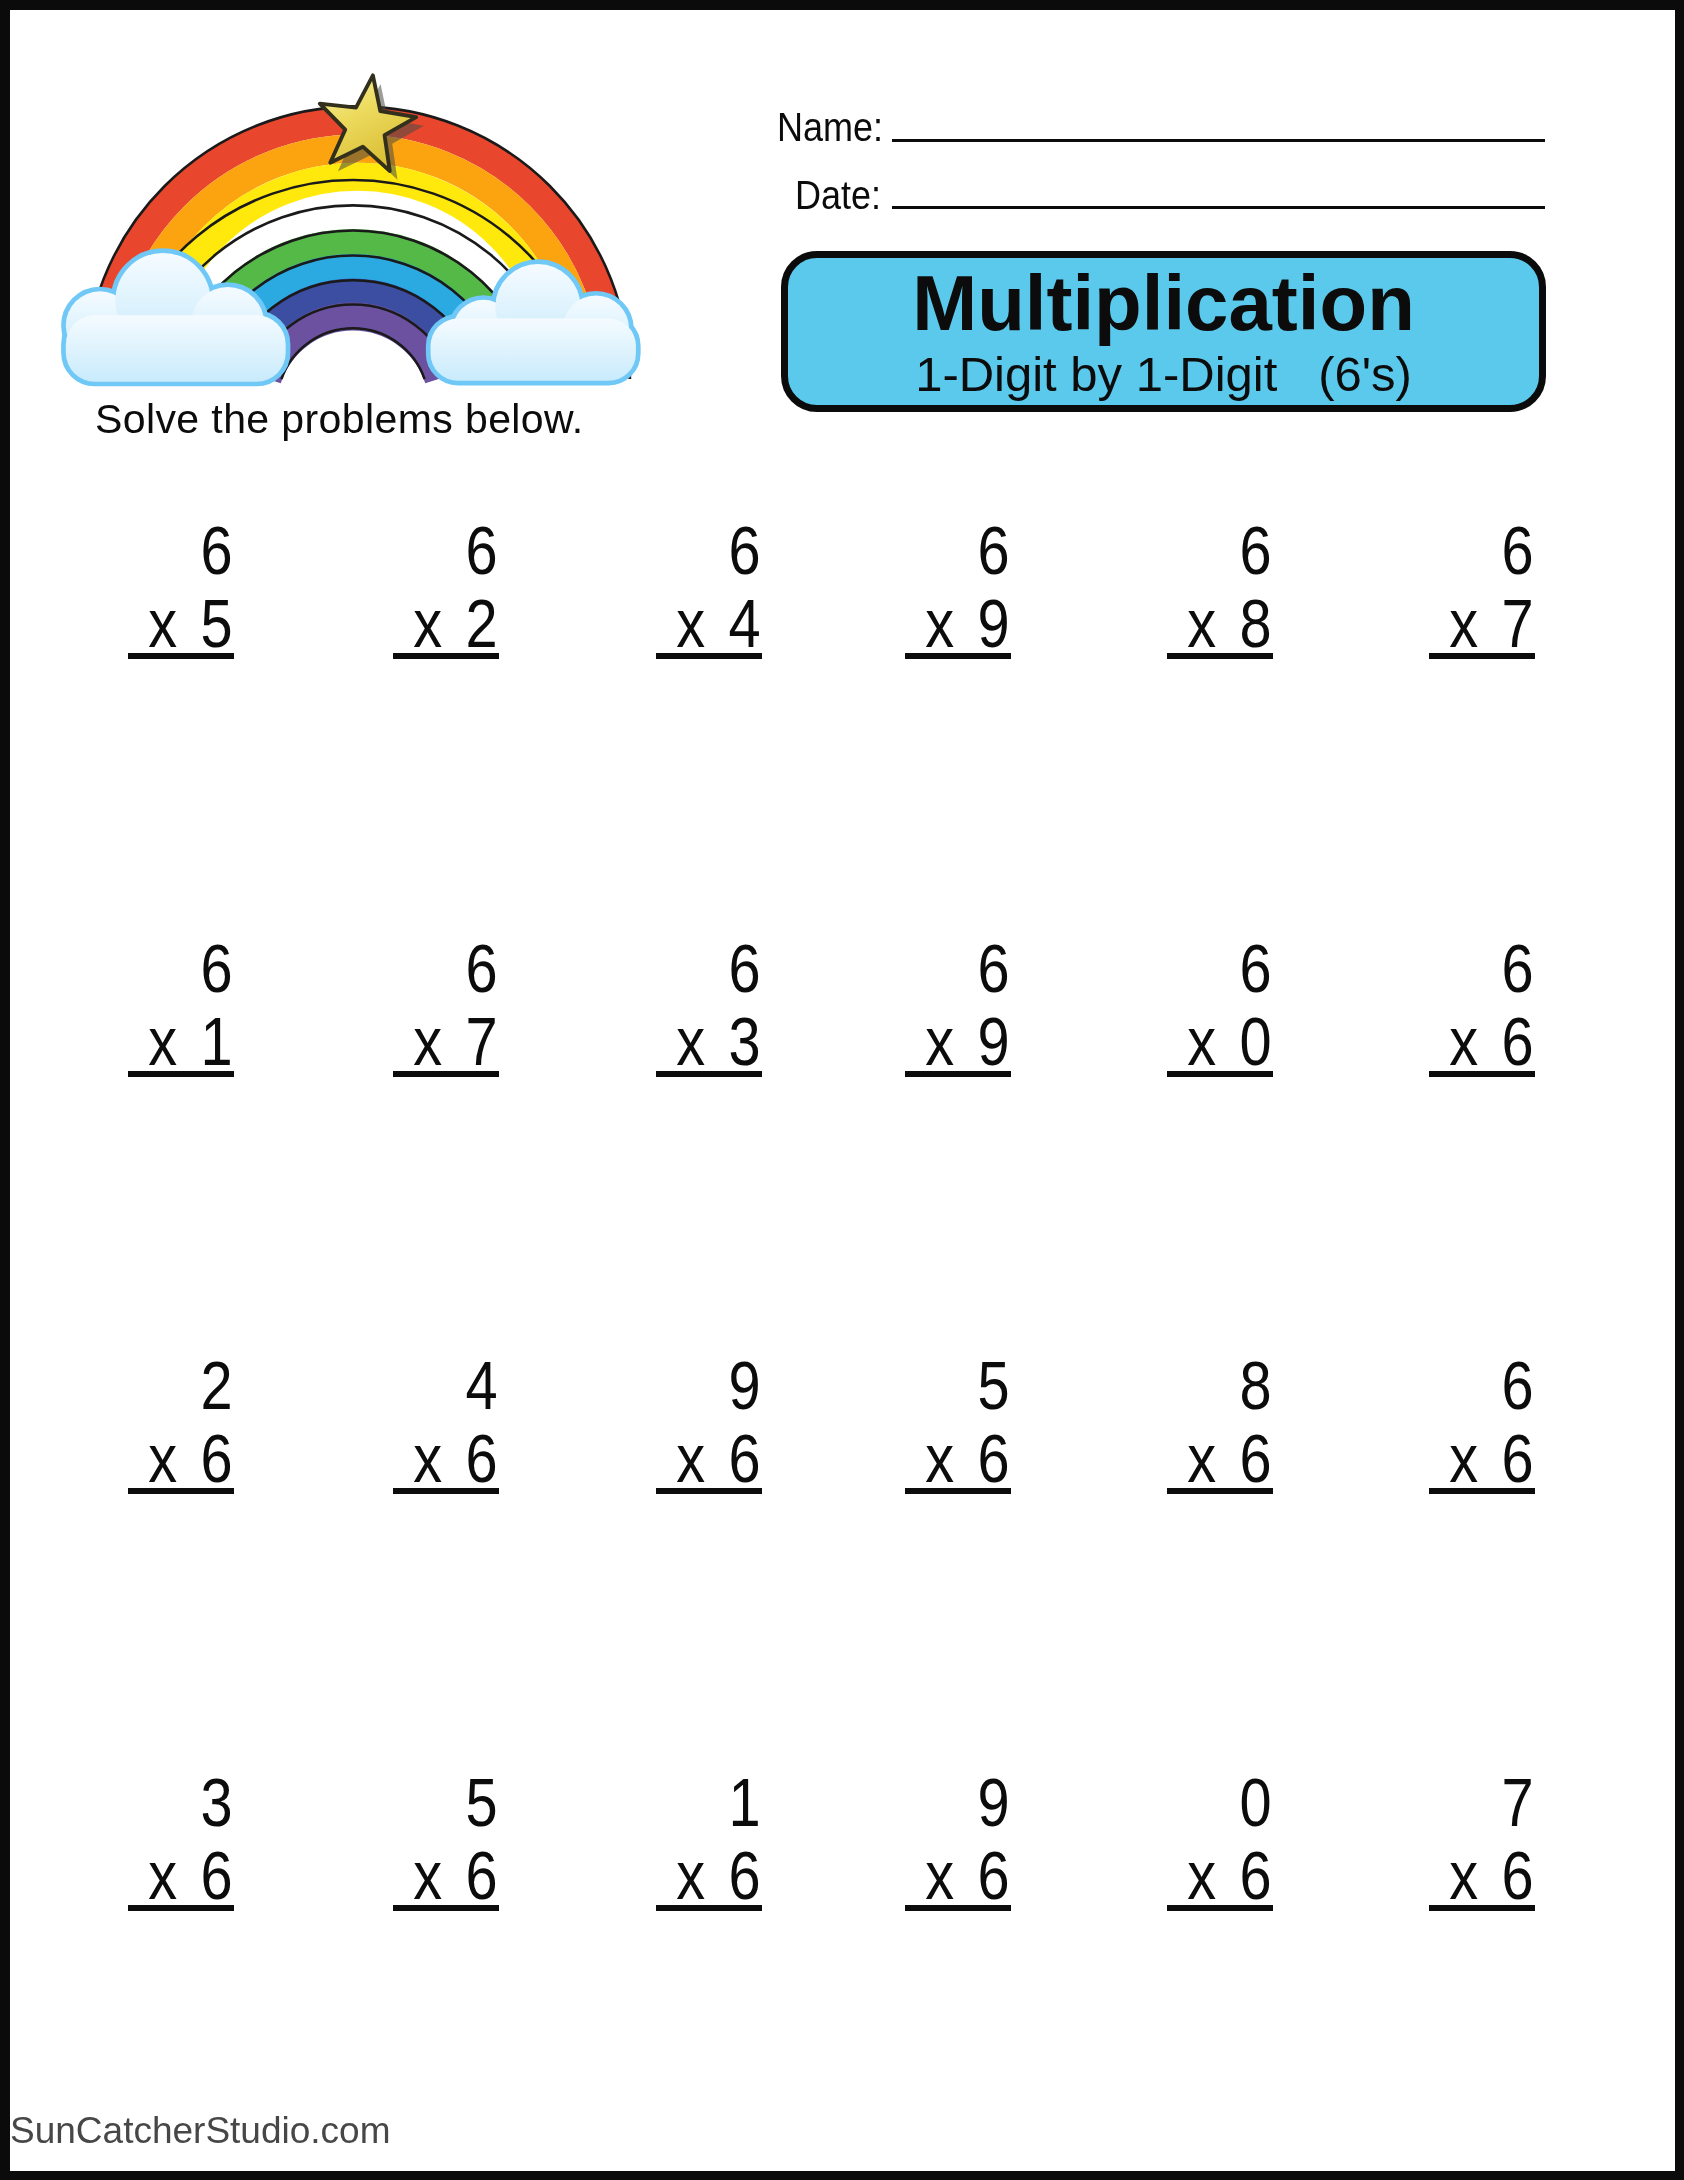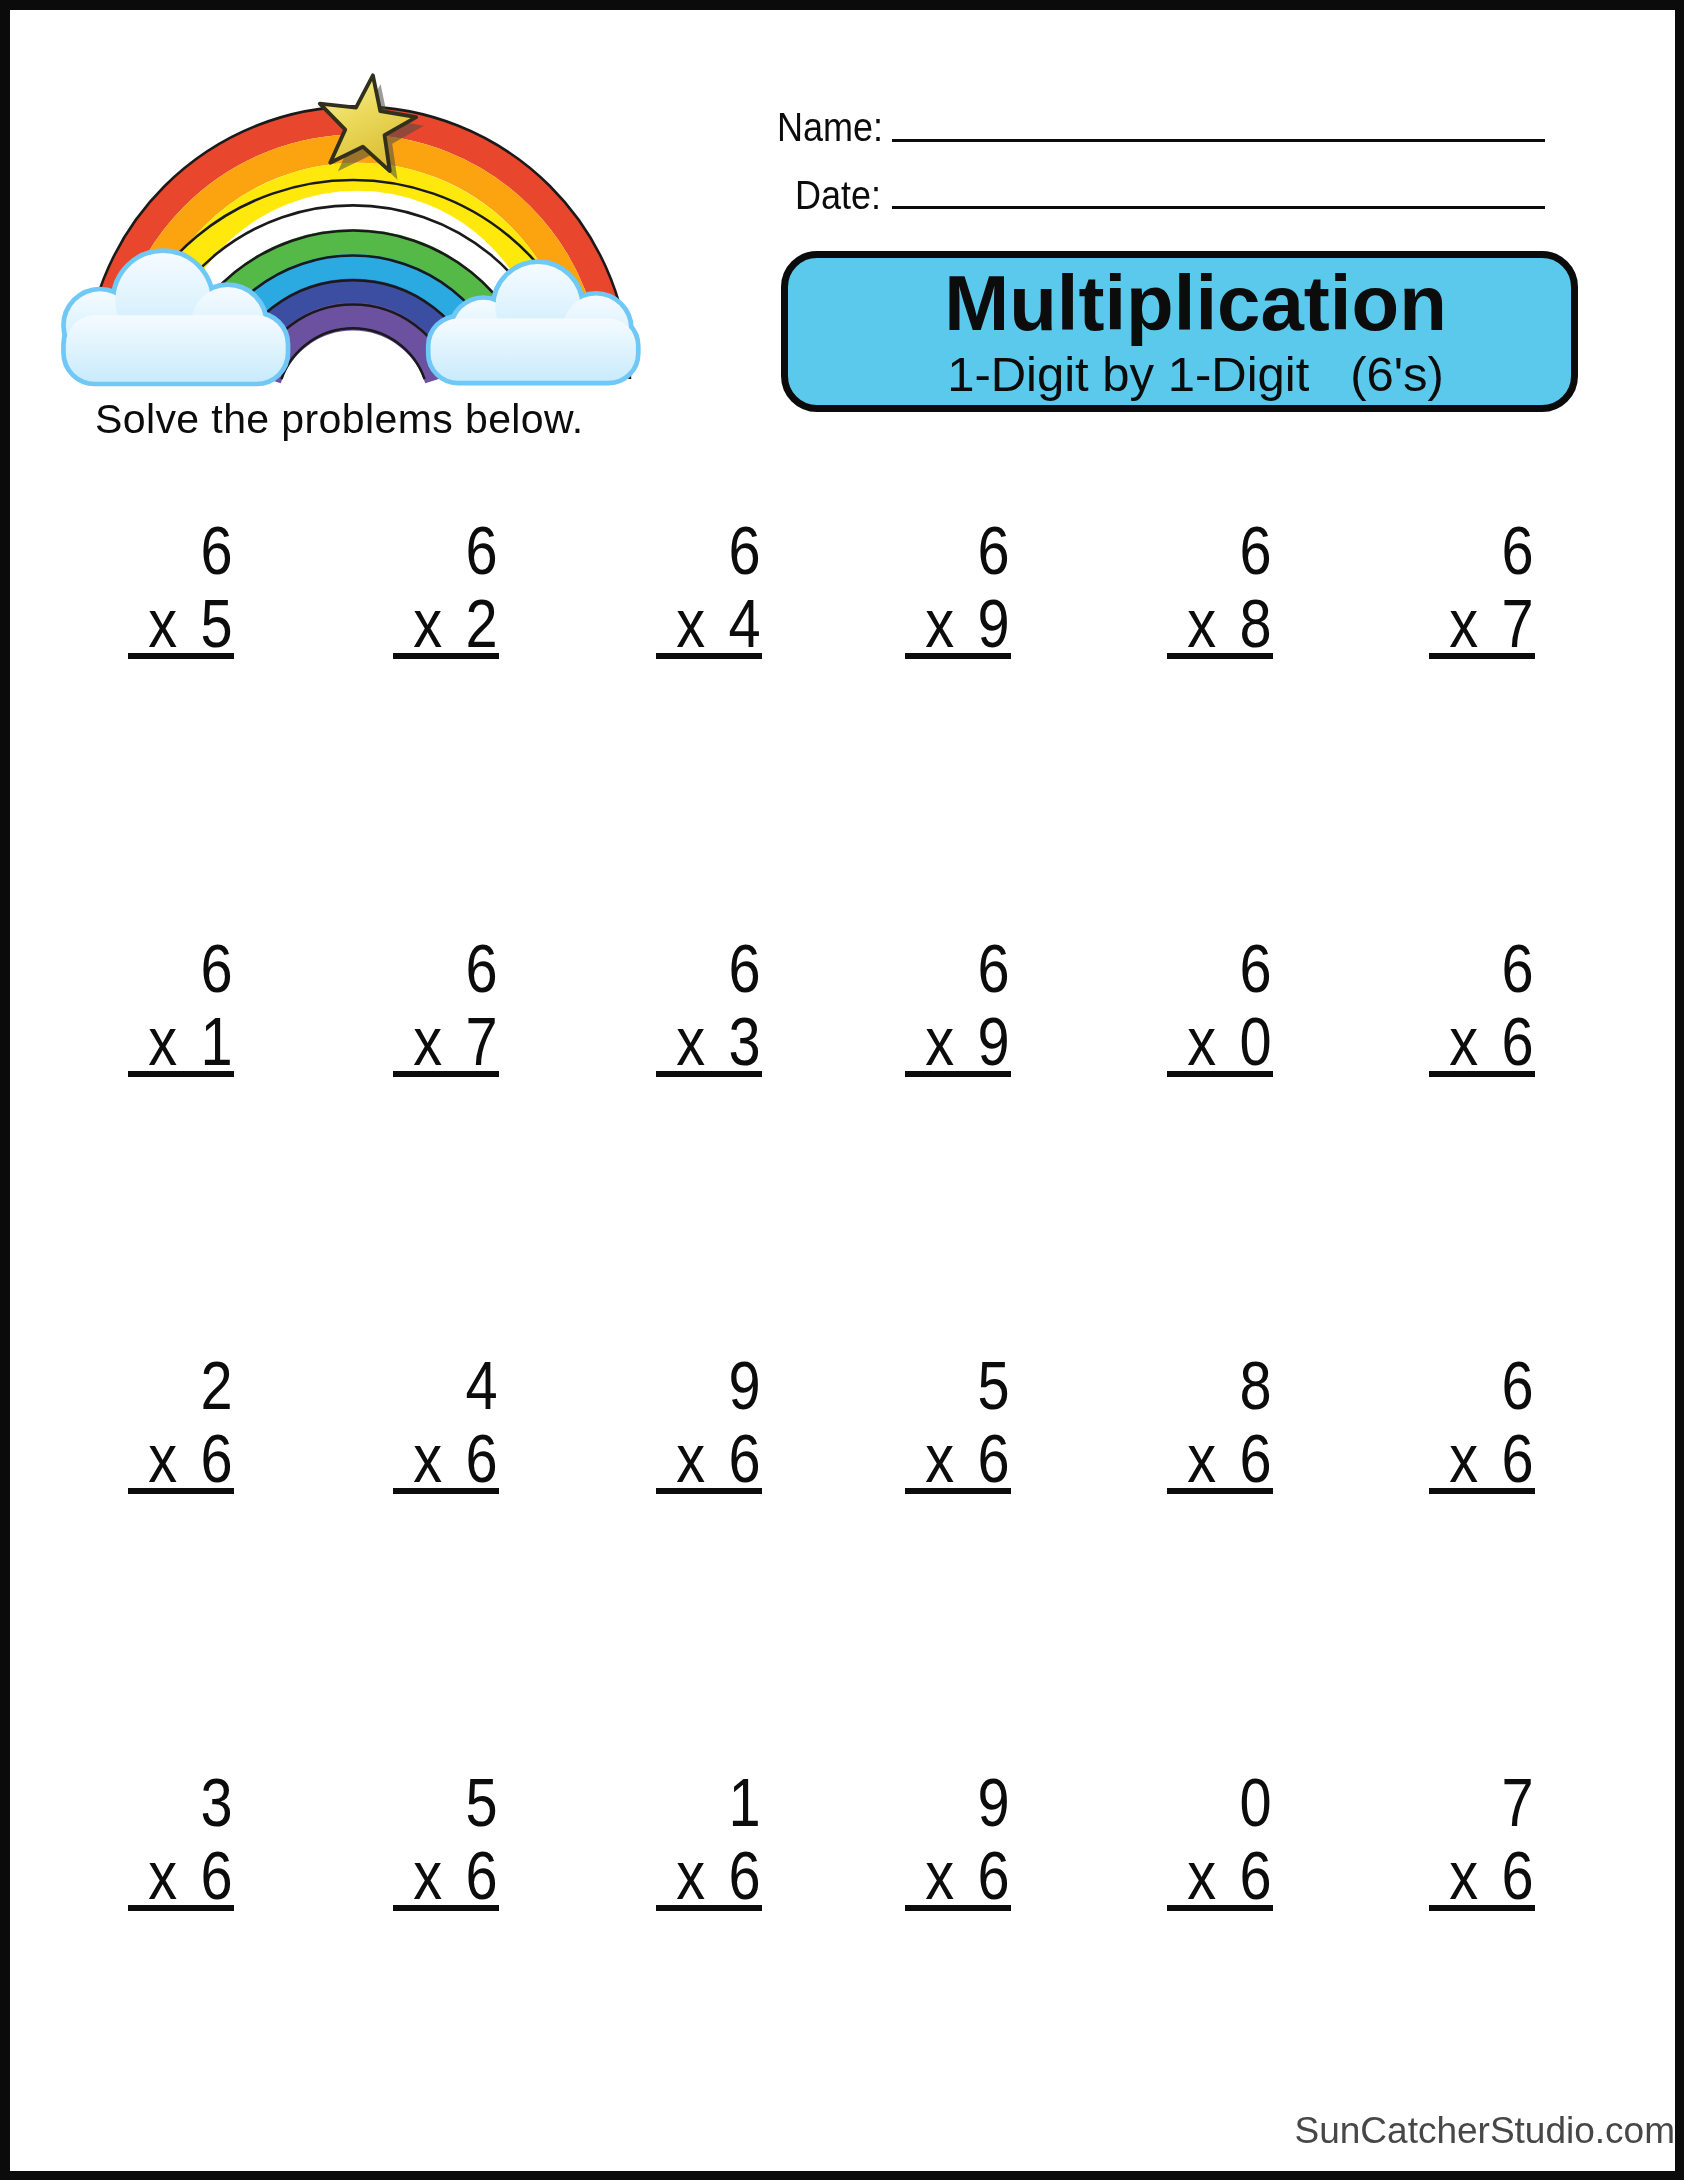--- a/index.html
+++ b/index.html
@@ -18,34 +18,34 @@
                transform-origin:0 50%;white-space:pre;}
   .name-label{left:767px;top:97px;}
   .date-label{left:785px;top:165px;}
   .rule{position:absolute;height:2.6px;background:#0c0c0c;}
   .name-line{left:882px;top:129px;width:653px;}
   .date-line{left:882px;top:196px;width:653px;}
 
   
   .title-box{position:absolute;left:771px;top:241px;width:751px;height:147px;
              background:#5BC9EC;border:7.7px solid #0b0b0b;border-radius:36px;
-             text-align:center;overflow:hidden;padding-left:32px;}
+             text-align:center;overflow:hidden;}
   .title{margin-top:5.1px;font-size:78px;line-height:81px;font-weight:bold;white-space:pre;}
   .subtitle{font-size:49px;line-height:61px;white-space:pre;}
 
   
   .prob{position:absolute;width:106px;font-size:68px;}
   .ln{display:block;text-align:right;line-height:73px;padding-right:1.7px;word-spacing:8.5px;
       white-space:pre;transform:scaleX(.85);transform-origin:100% 50%;}
   .ansline{height:6px;background:#0c0c0c;margin-top:-6.8px;}
   .r1{top:504px}.r2{top:922px}.r3{top:1339px}.r4{top:1756px}
   .c1{left:118px}.c2{left:383px}.c3{left:646px}.c4{left:895px}.c5{left:1157px}.c6{left:1419px}
 
   
-  .footer{position:absolute;left:0;right:0;top:2099px;text-align:right;
+  .footer{position:absolute;left:0;right:8px;top:2099px;text-align:left;
           font-size:37px;line-height:44px;color:#474747;}
 </style>
 </head>
 <body>
 
 <div class="page">
 
   <svg class="ill" viewBox="0 0 690 460">
     <defs>
       <linearGradient id="sg" x1="0" y1="0" x2="0.7" y2="1">

